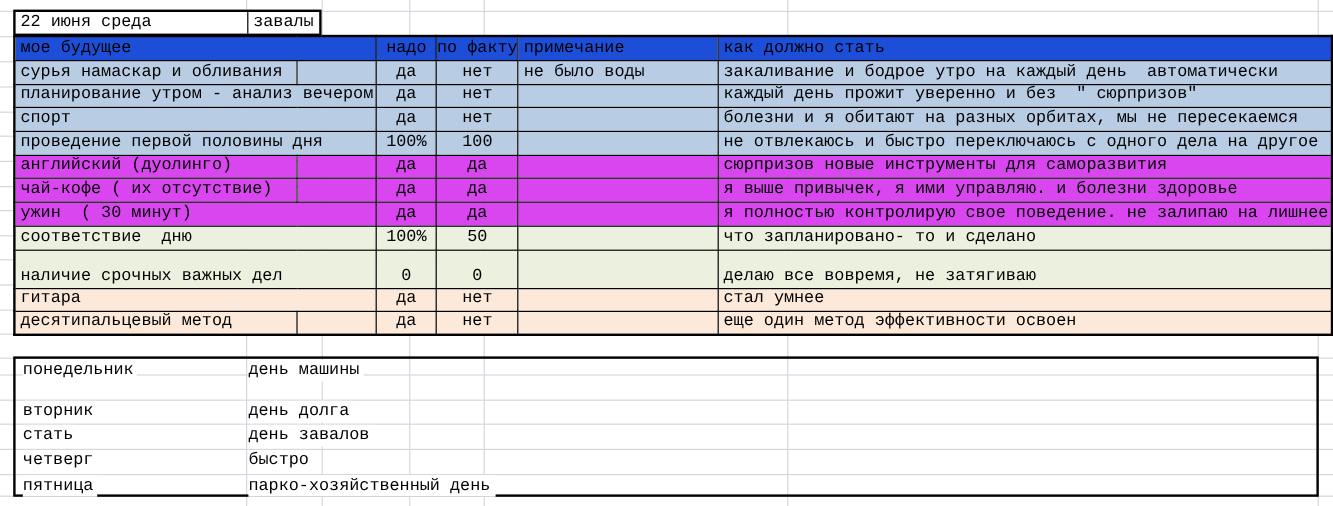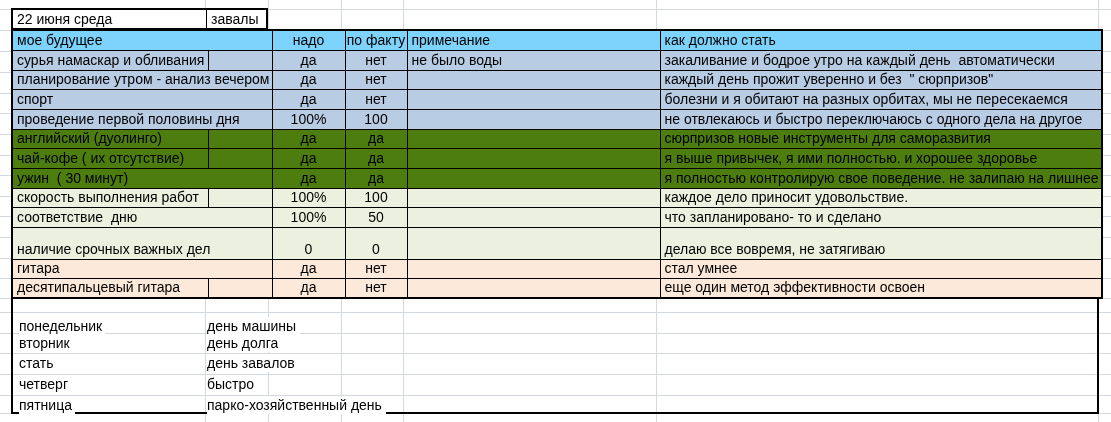--- a/index.html
+++ b/index.html
@@ -1,18 +1,18 @@
 <!DOCTYPE html>
 <html><head>
 <meta charset="utf-8">
 <style>
   html,body { margin:0; padding:0; background:#fff; }
   .sheet {
     position:relative; width:1111px; height:422px; background:#ffffff;
-    font-family:Liberation Sans, sans-serif; font-size:14px; color:#000;
+    font-family:Liberation Mono, monospace; font-size:14px; color:#000;
     overflow:hidden;
   }
   
   .vgrid { position:absolute; top:0; bottom:0; width:1px; background:#d4d8df; z-index:0; }
   .hgrid { position:absolute; left:0; right:0; height:1px; background:#d4d8df; z-index:0; }
 
   
   .titlebox {
     position:absolute; left:11px; top:8px; width:257px; height:22px;
     background:#fff; border:2px solid #000; display:flex; z-index:3;
@@ -25,23 +25,23 @@
   table.main {
     position:absolute; left:11px; top:29px; z-index:2;
     border-collapse:collapse; table-layout:fixed;
     border:2px solid #000; font-size:14px;
   }
   table.main td {
     border:1px solid #000; padding:0 2px 2px 4px; vertical-align:bottom;
     white-space:pre; overflow:hidden; line-height:16px;
   }
   table.main td.c-need, table.main td.c-fact { text-align:center; padding-left:0; padding-right:0; }
-  tr.r-head td { background:#7dd3fc;margin-left:12px; }
+  tr.r-head td { background:#1d4ed8;margin-left:12px; }
   tr.r-blue td { background:#b8cce4; }
-  tr.r-pink td { background:#4d7c0f; }
+  tr.r-pink td { background:#d946ef; }
   tr.r-green td { background:#ebf1de; }
   tr.r-orange td { background:#fde9d9; }
 
   
   .weekbox {
     position:absolute; left:11px; top:297px; width:1088px; height:117px;
     border:2px solid #000; z-index:2; background:transparent; box-sizing:border-box;
   }
   .weekrow { position:absolute; left:0; right:2px; height:20px; }
   .weekrow .day {
@@ -146,36 +146,28 @@
           <td class="c-fact">да</td>
           <td class="c-note"></td>
           <td class="c-target">сюрпризов новые инструменты для саморазвития</td>
         </tr>
         <tr class="r-pink" style="height: 20px;">
           <td class="c-label">чай-кофе ( их отсутствие)</td>
           <td class="c-spacer"></td>
           <td class="c-need">да</td>
           <td class="c-fact">да</td>
           <td class="c-note"></td>
-          <td class="c-target">я выше привычек, я ими полностью. и хорошее здоровье</td>
+          <td class="c-target">я выше привычек, я ими управляю. и болезни здоровье</td>
         </tr>
         <tr class="r-pink" style="height: 20px;">
           <td class="c-label" colspan="2">ужин  ( 30 минут)</td>
           <td class="c-need">да</td>
           <td class="c-fact">да</td>
           <td class="c-note"></td>
           <td class="c-target">я полностью контролирую свое поведение. не залипаю на лишнее</td>
-        </tr>
-        <tr class="r-green" style="height: 19px;">
-          <td class="c-label">скорость выполнения работ</td>
-          <td class="c-spacer"></td>
-          <td class="c-need">100%</td>
-          <td class="c-fact">100</td>
-          <td class="c-note"></td>
-          <td class="c-target">каждое дело приносит удовольствие.</td>
         </tr>
         <tr class="r-green" style="height: 20px;">
           <td class="c-label" colspan="2">соответствие  дню</td>
           <td class="c-need">100%</td>
           <td class="c-fact">50</td>
           <td class="c-note"></td>
           <td class="c-target">что запланировано- то и сделано</td>
         </tr>
         <tr class="r-green" style="height: 32px;">
           <td class="c-label" colspan="2">наличие срочных важных дел</td>
@@ -185,33 +177,33 @@
           <td class="c-target">делаю все вовремя, не затягиваю</td>
         </tr>
         <tr class="r-orange" style="height: 19px;">
           <td class="c-label" colspan="2">гитара</td>
           <td class="c-need">да</td>
           <td class="c-fact">нет</td>
           <td class="c-note"></td>
           <td class="c-target">стал умнее</td>
         </tr>
         <tr class="r-orange" style="height: 19px;">
-          <td class="c-label">десятипальцевый гитара</td>
+          <td class="c-label">десятипальцевый метод</td>
           <td class="c-spacer"></td>
           <td class="c-need">да</td>
           <td class="c-fact">нет</td>
           <td class="c-note"></td>
           <td class="c-target">еще один метод эффективности освоен</td>
         </tr>
       </tbody>
   </table>
 
   <div class="weekbox">
     <div id="week-rows">
-        <div class="weekrow" style="top: 17px;">
+        <div class="weekrow" style="top: 0;">
           <span class="day">понедельник</span>
           <span class="theme">день машины</span>
         </div>
         <div class="weekrow" style="top: 34px;">
           <span class="day">вторник</span>
           <span class="theme">день долга</span>
         </div>
         <div class="weekrow" style="top: 54px;">
           <span class="day">стать</span>
           <span class="theme">день завалов</span>

